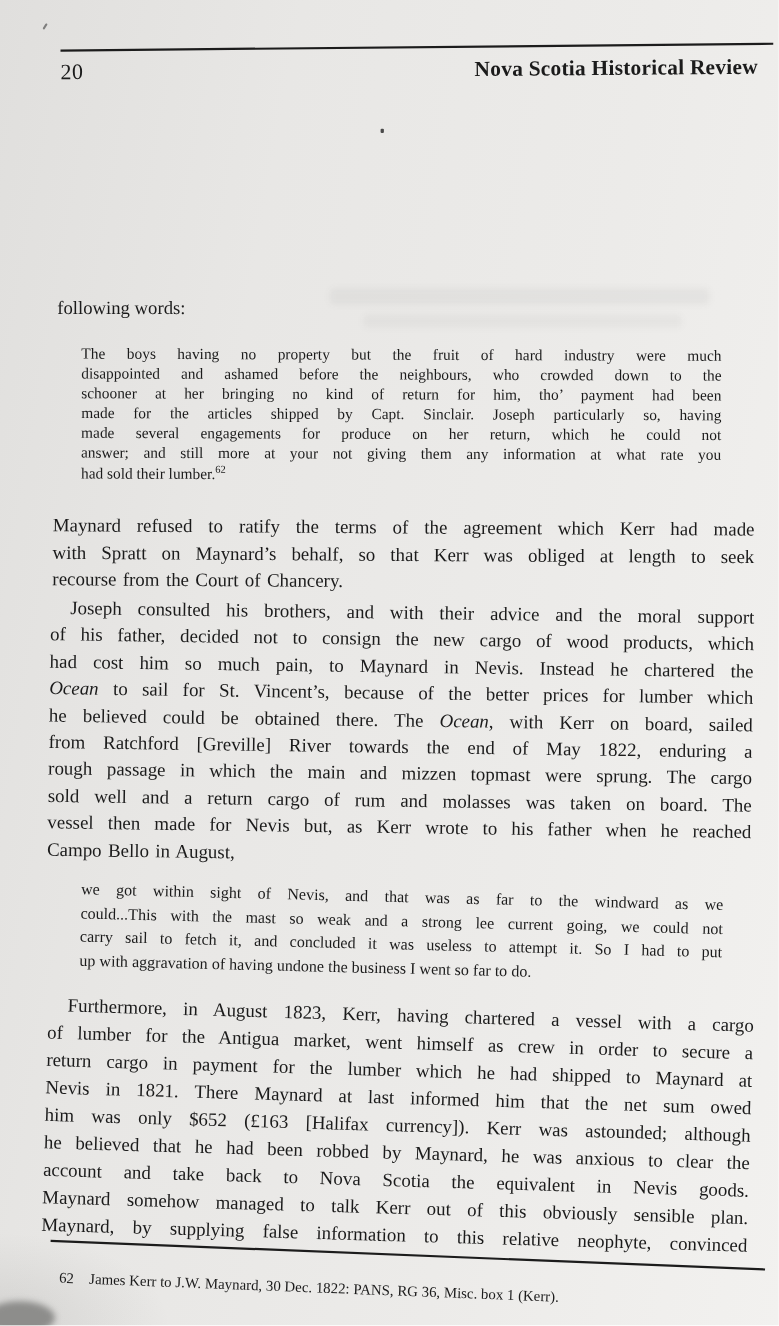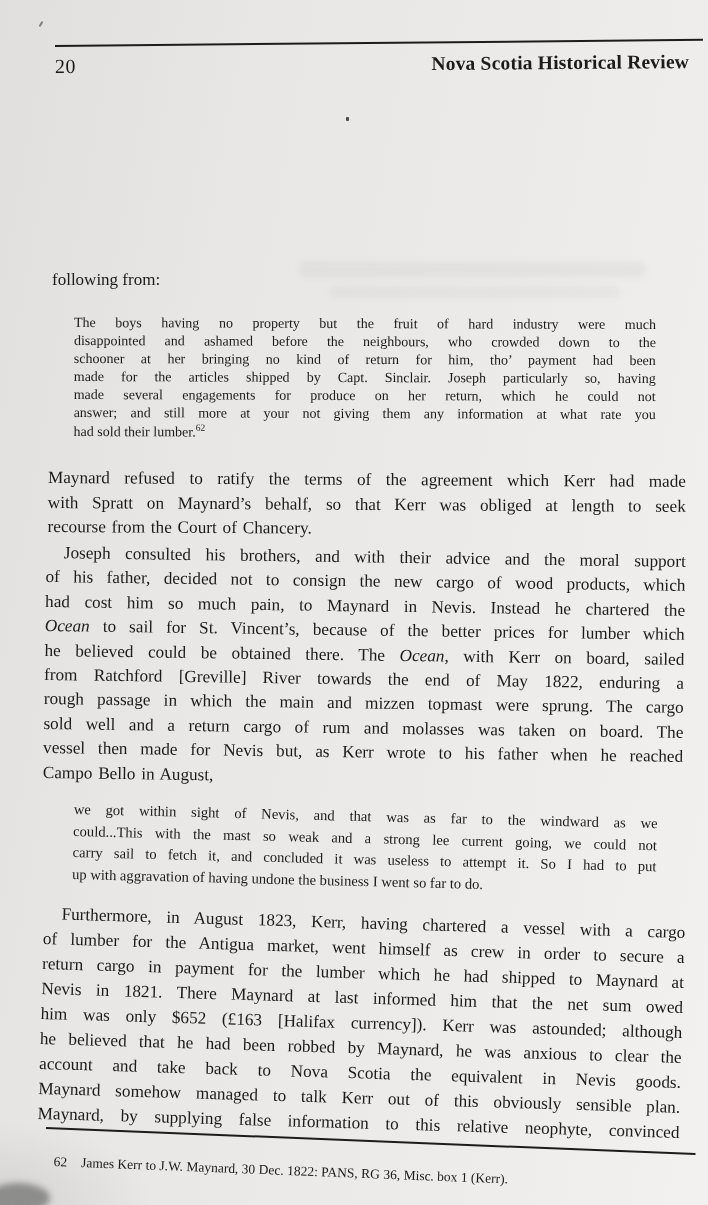--- a/index.html
+++ b/index.html
@@ -97,21 +97,21 @@
 
   <div class="header-row">
     <span class="page-num">20</span>
     <span class="journal-title">Nova Scotia Historical Review</span>
   </div>
 
   <div class="speck-dot"></div>
   <div class="ghost1"></div>
   <div class="ghost2"></div>
 
-  <div class="tblock intro">following from:</div>
+  <div class="tblock intro">following words:</div>
 
   <div class="tblock bq1">
       <div class="line j">The boys having no property but the fruit of hard industry were much</div>
       <div class="line j">disappointed and ashamed before the neighbours, who crowded down to the</div>
       <div class="line j">schooner at her bringing no kind of return for him, tho’ payment had been</div>
       <div class="line j">made for the articles shipped by Capt. Sinclair. Joseph particularly so, having</div>
       <div class="line j">made several engagements for produce on her return, which he could not</div>
       <div class="line j">answer; and still more at your not giving them any information at what rate you</div>
       <div class="line">had sold their lumber.<sup>62</sup></div>
     </div>

